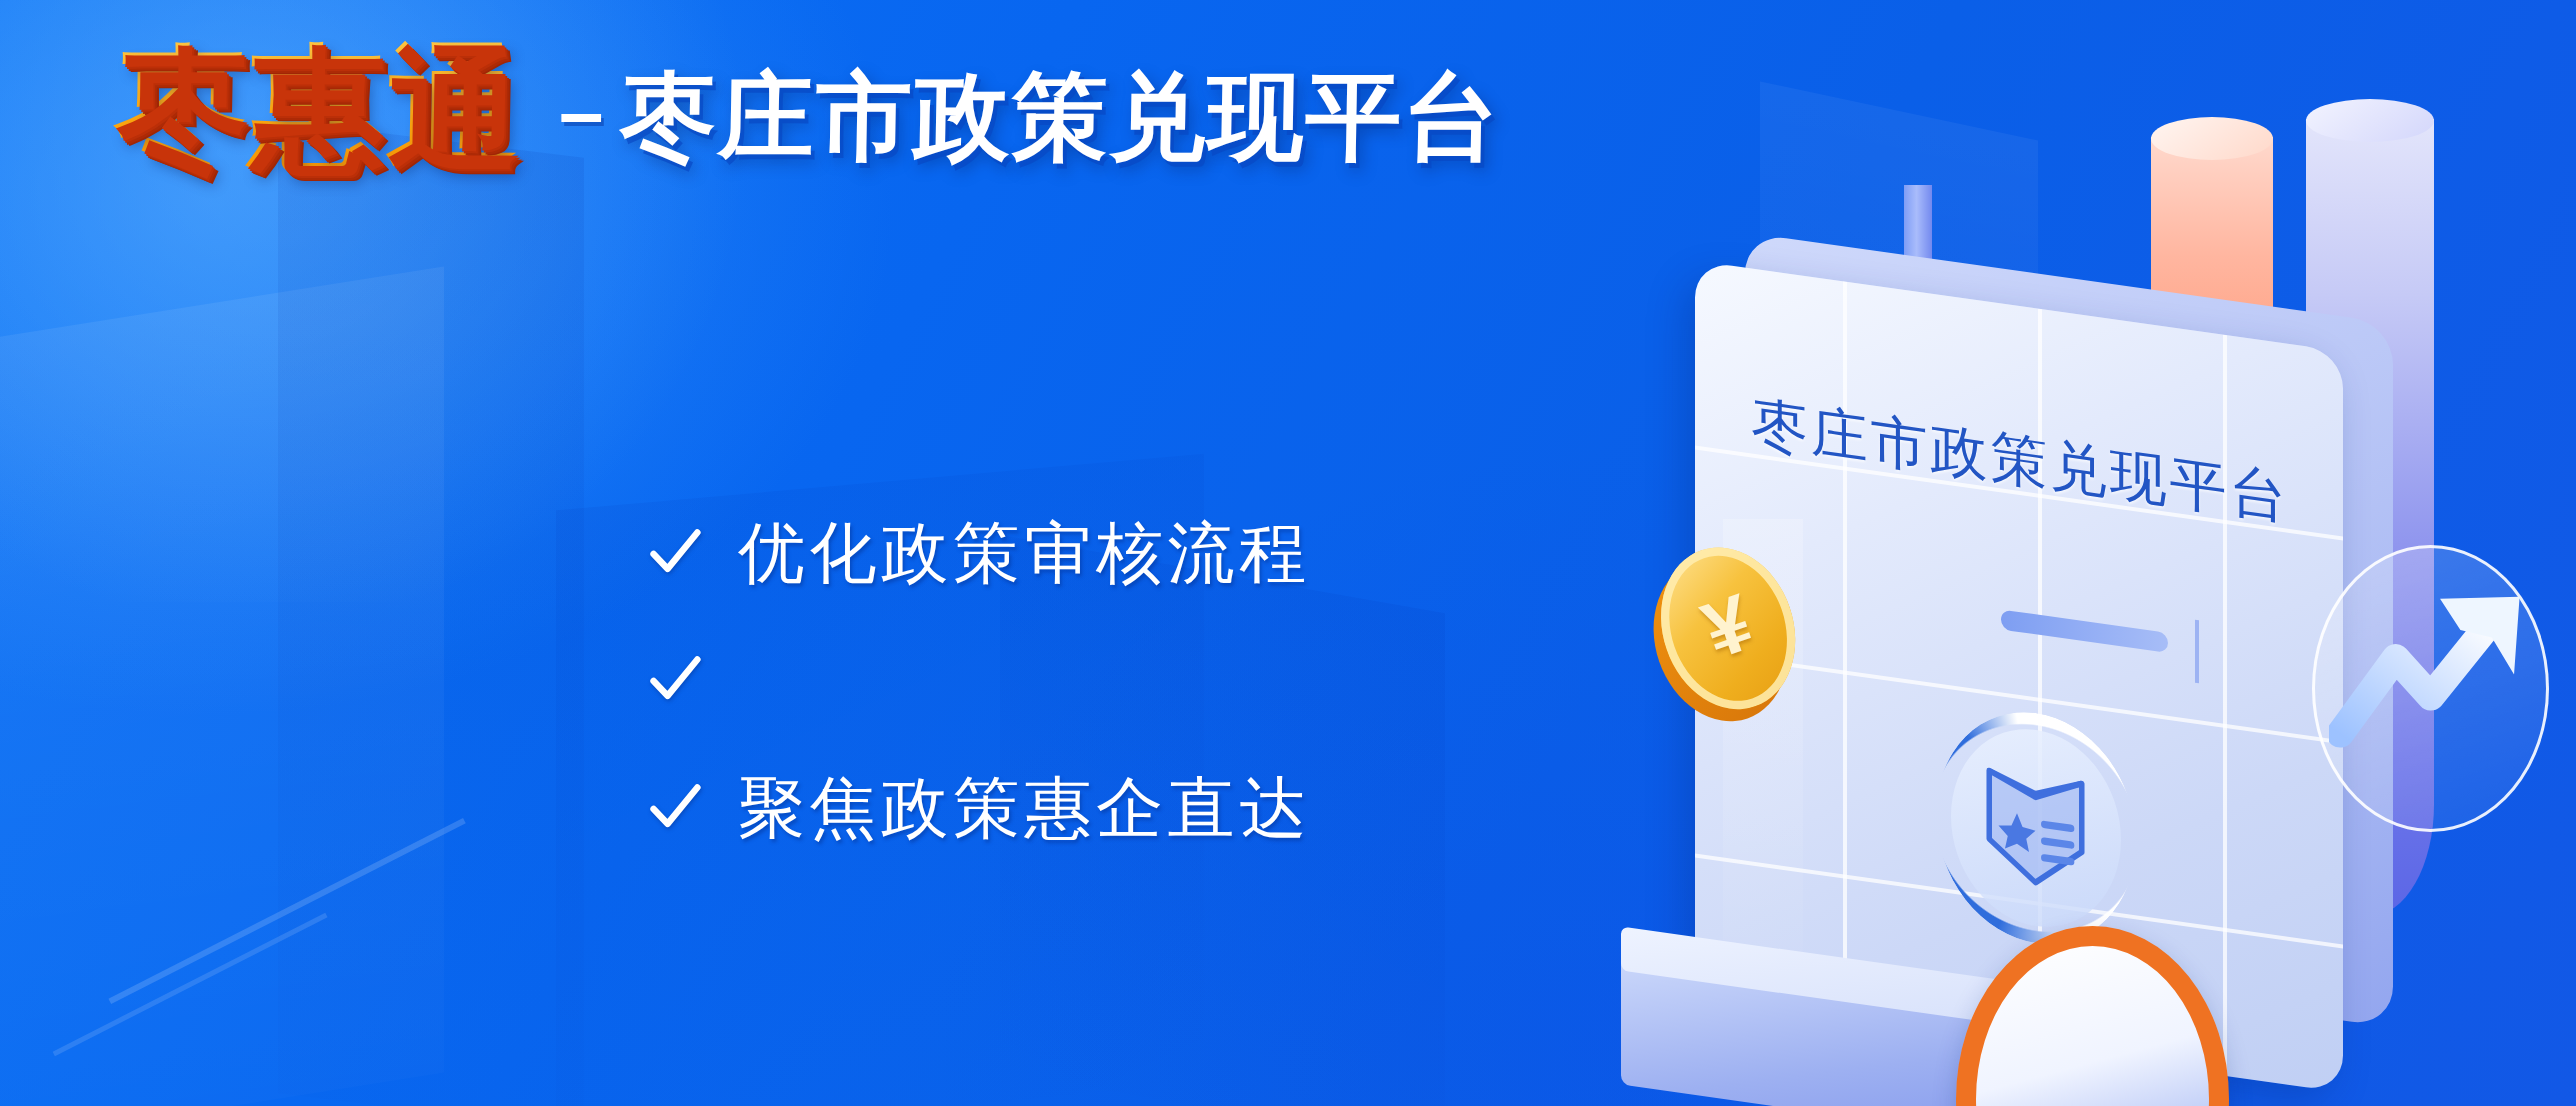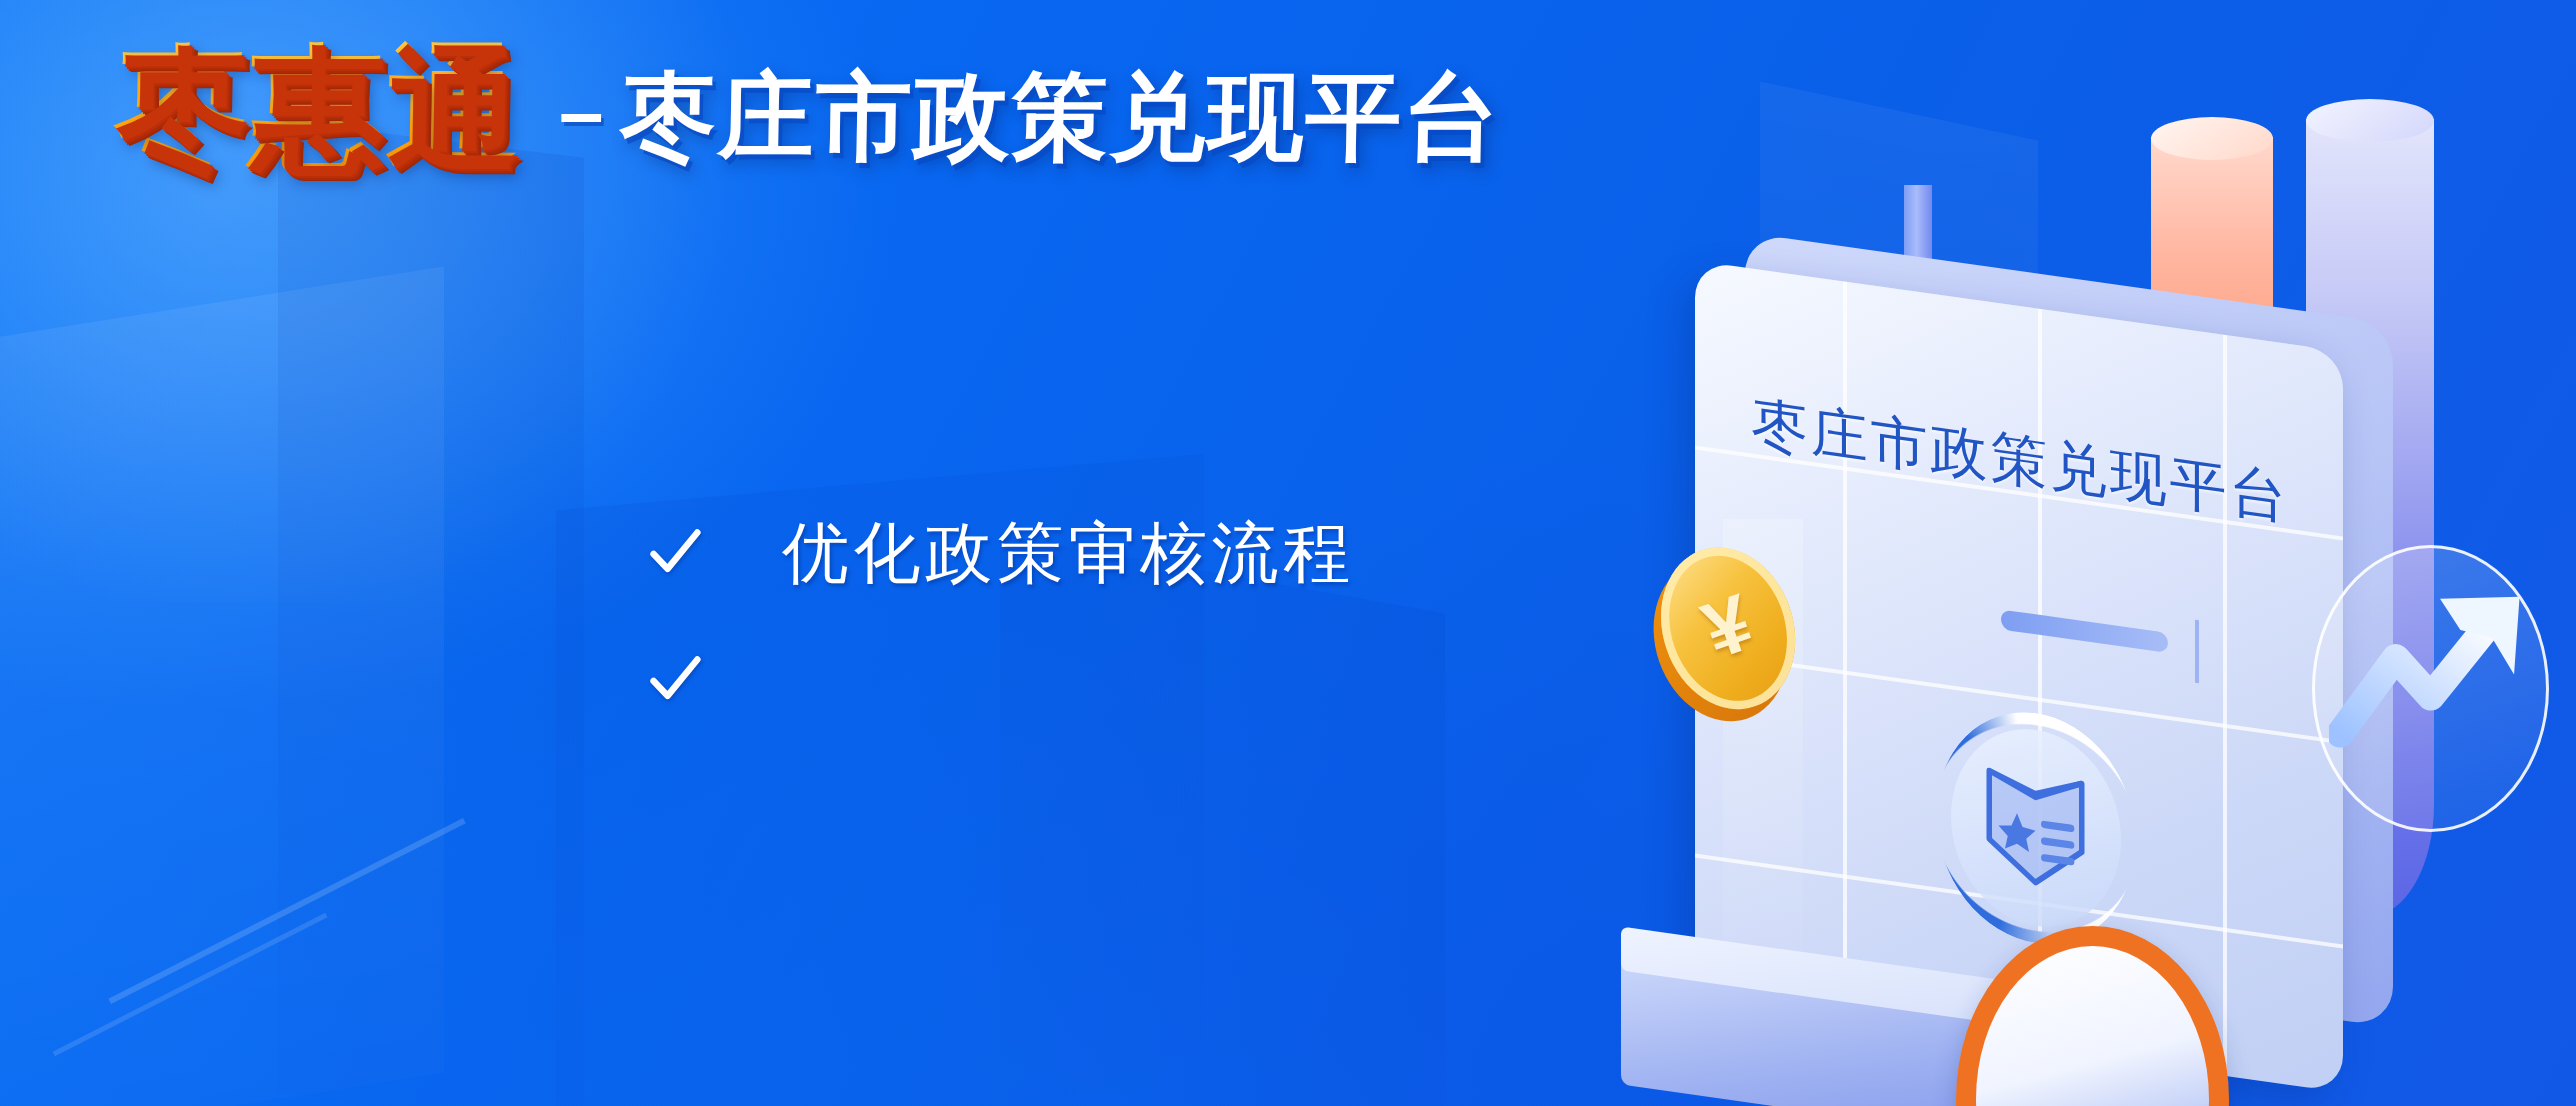--- a/index.html
+++ b/index.html
@@ -62,21 +62,21 @@
   }
   .sub-title{
     font-weight:bold;font-size:96px;line-height:1;letter-spacing:1.9px;color:#ffffff;
     margin-bottom:24px;
     text-shadow:3.7px 4.6px 0 rgba(8,70,195,.65), 5.6px 8.3px 15px rgba(0,25,90,.35);
     transform:skewX(-1deg);
   }
 
   
   .bullets{position:absolute;left:648px;top:519px;display:flex;flex-direction:column;gap:67px;}
-  .bullet{display:flex;align-items:center;gap:80px;}
+  .bullet{display:flex;align-items:center;gap:36px;}
   .check{width:54px;height:54px;flex:0 0 54px;position:relative;}
   .check svg{display:block;width:54px;height:54px;
     filter:drop-shadow(1.9px 2.8px 1.9px rgba(0,30,110,.35));}
   .bullet-text{
     color:#ffffff;font-size:67px;line-height:1;letter-spacing:4.6px;font-weight:400;
     text-shadow:1.9px 2.8px 3.7px rgba(0,32,115,.35);
     white-space:nowrap;
   }
 
   
@@ -225,20 +225,28 @@
     </div>
 
     <div class="bullet">
       <span class="check">
         <svg viewBox="0 0 58 58" aria-hidden="true">
           <path d="M6 30 L21 46 L53 7" fill="none" stroke="#ffffff" stroke-width="7" stroke-linecap="round" stroke-linejoin="round"></path>
         </svg>
       </span>
     </div>
 
+    <div class="bullet">
+      <span class="check">
+        <svg viewBox="0 0 58 58" aria-hidden="true">
+          <path d="M6 30 L21 46 L53 7" fill="none" stroke="#ffffff" stroke-width="7" stroke-linecap="round" stroke-linejoin="round"></path>
+        </svg>
+      </span>
+      <span class="bullet-text">聚焦政策惠企直达</span>
+    </div>
 
   </div>
 
   <div class="illus">
 
     <div class="cyl bar-orange">
       <div class="cyl-top"></div>
     </div>
     <div class="cyl bar-blue">
       <div class="cyl-top"></div>

